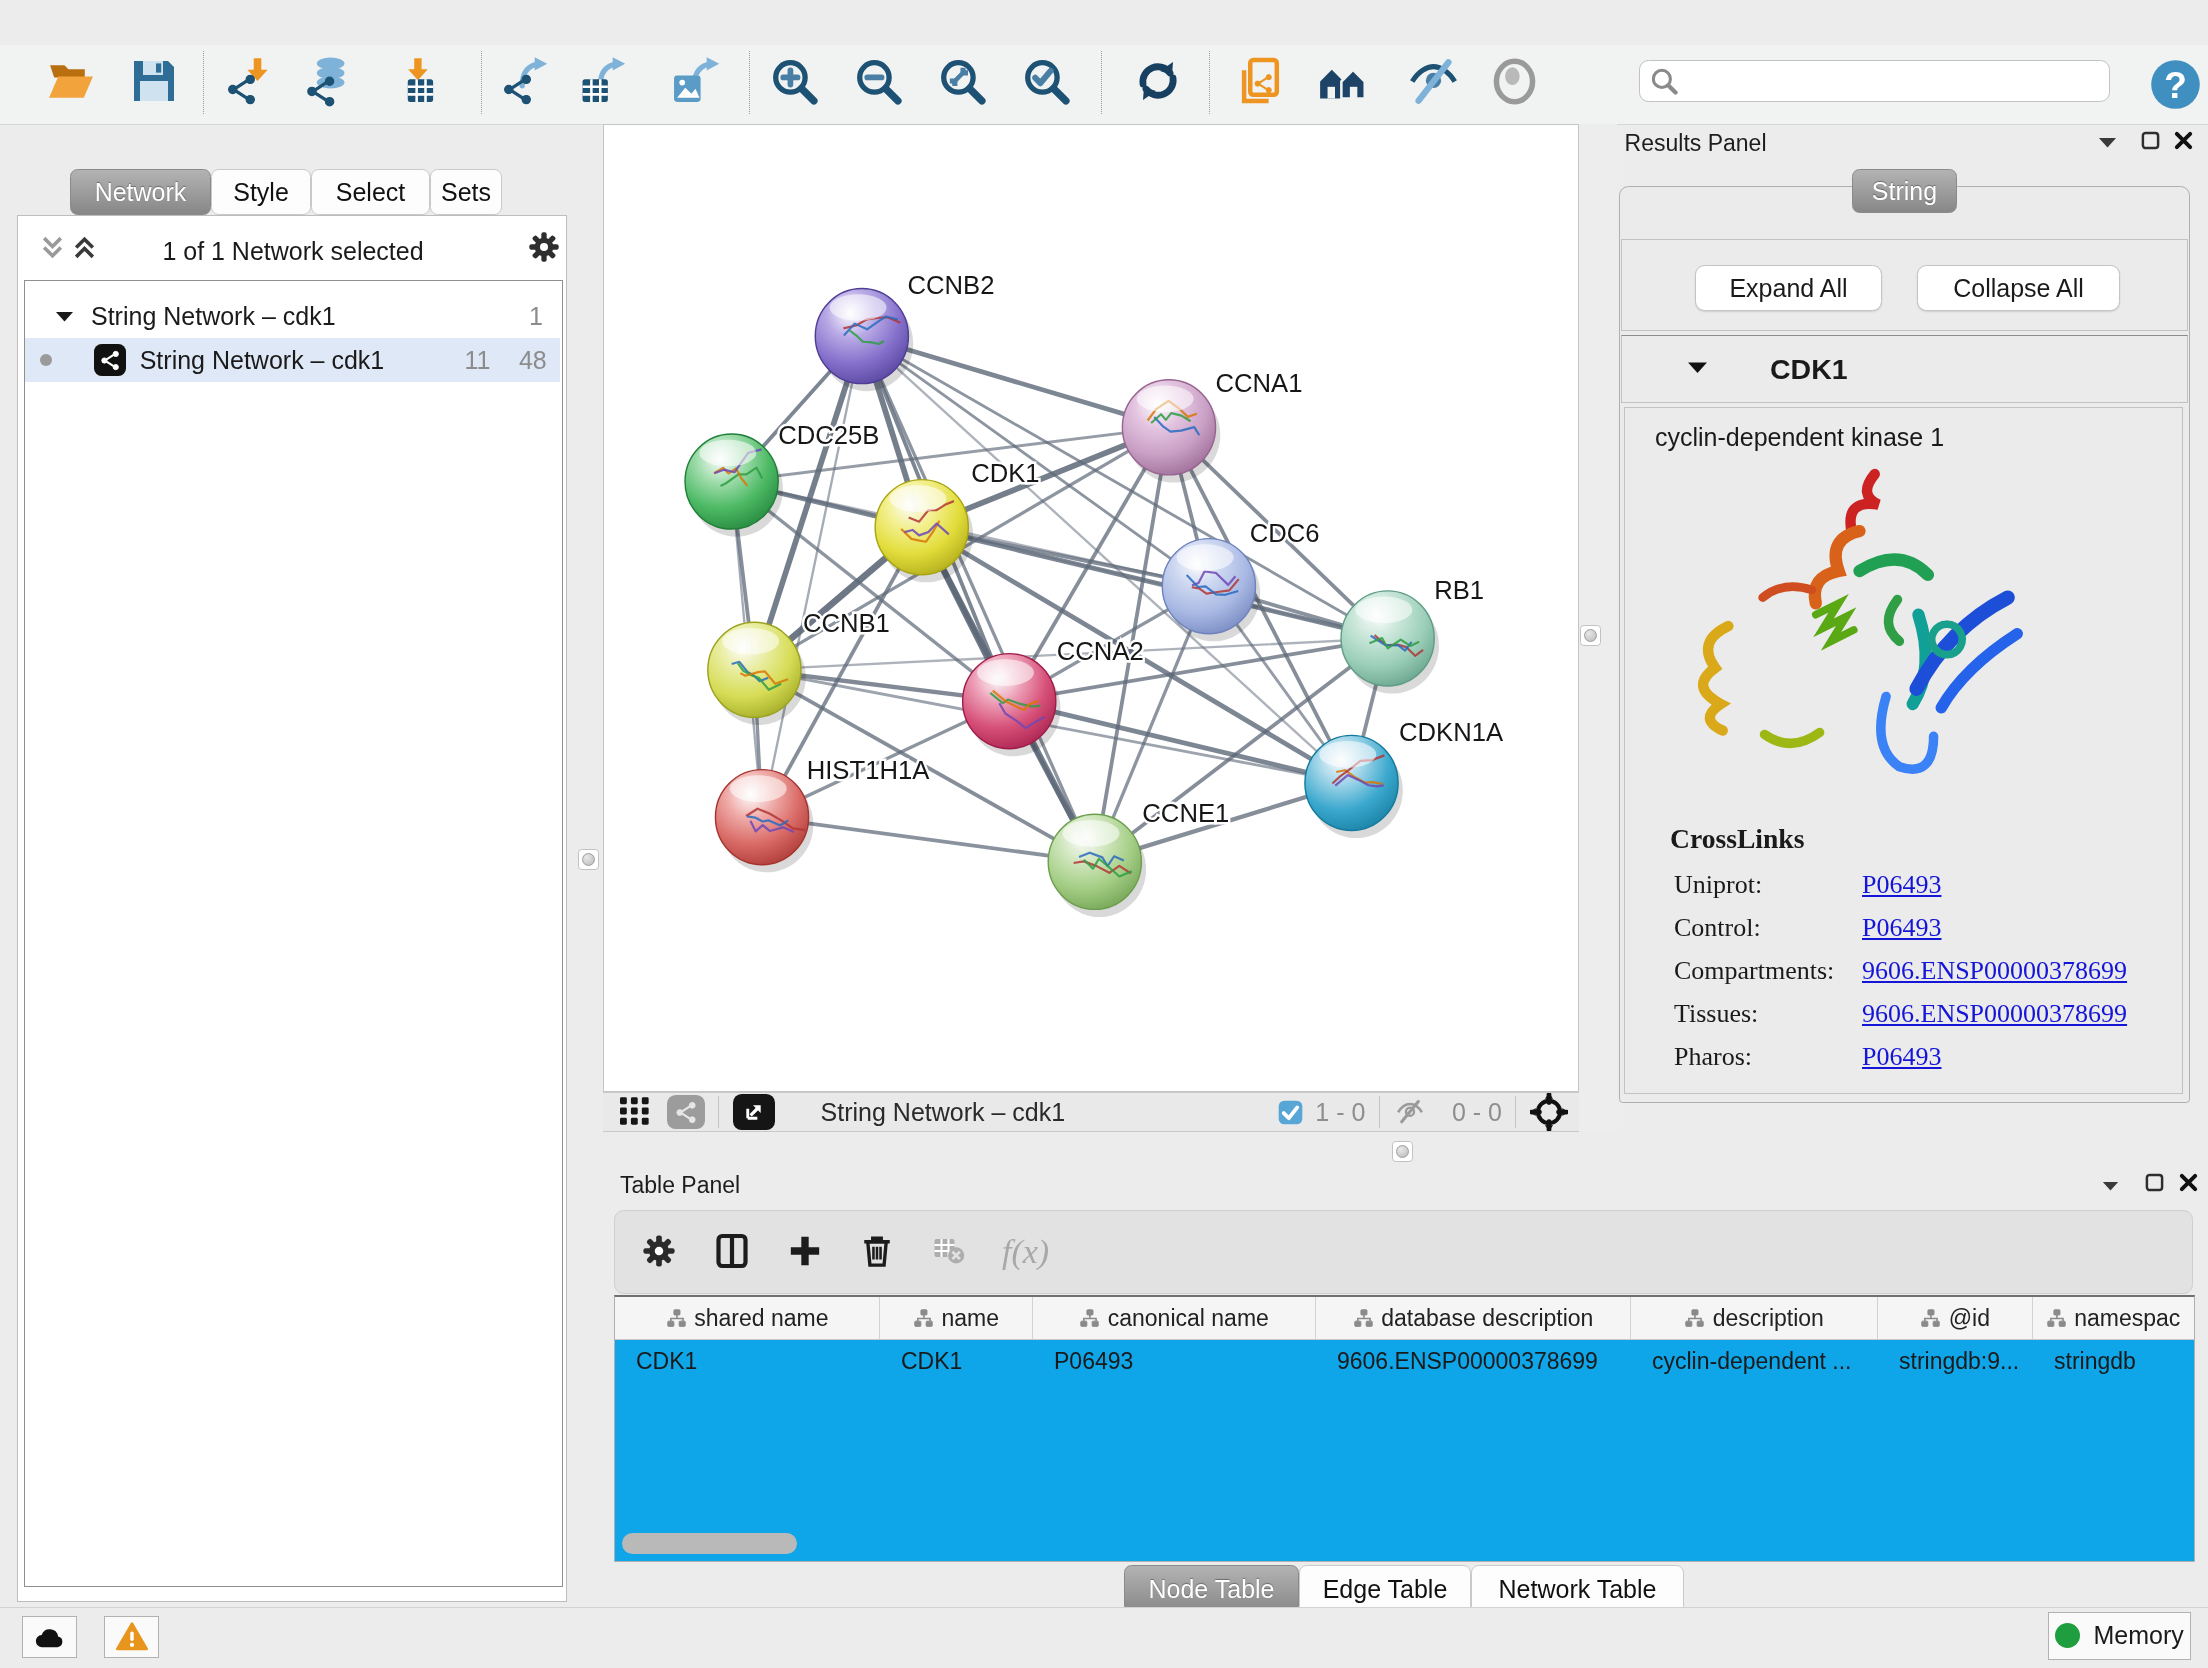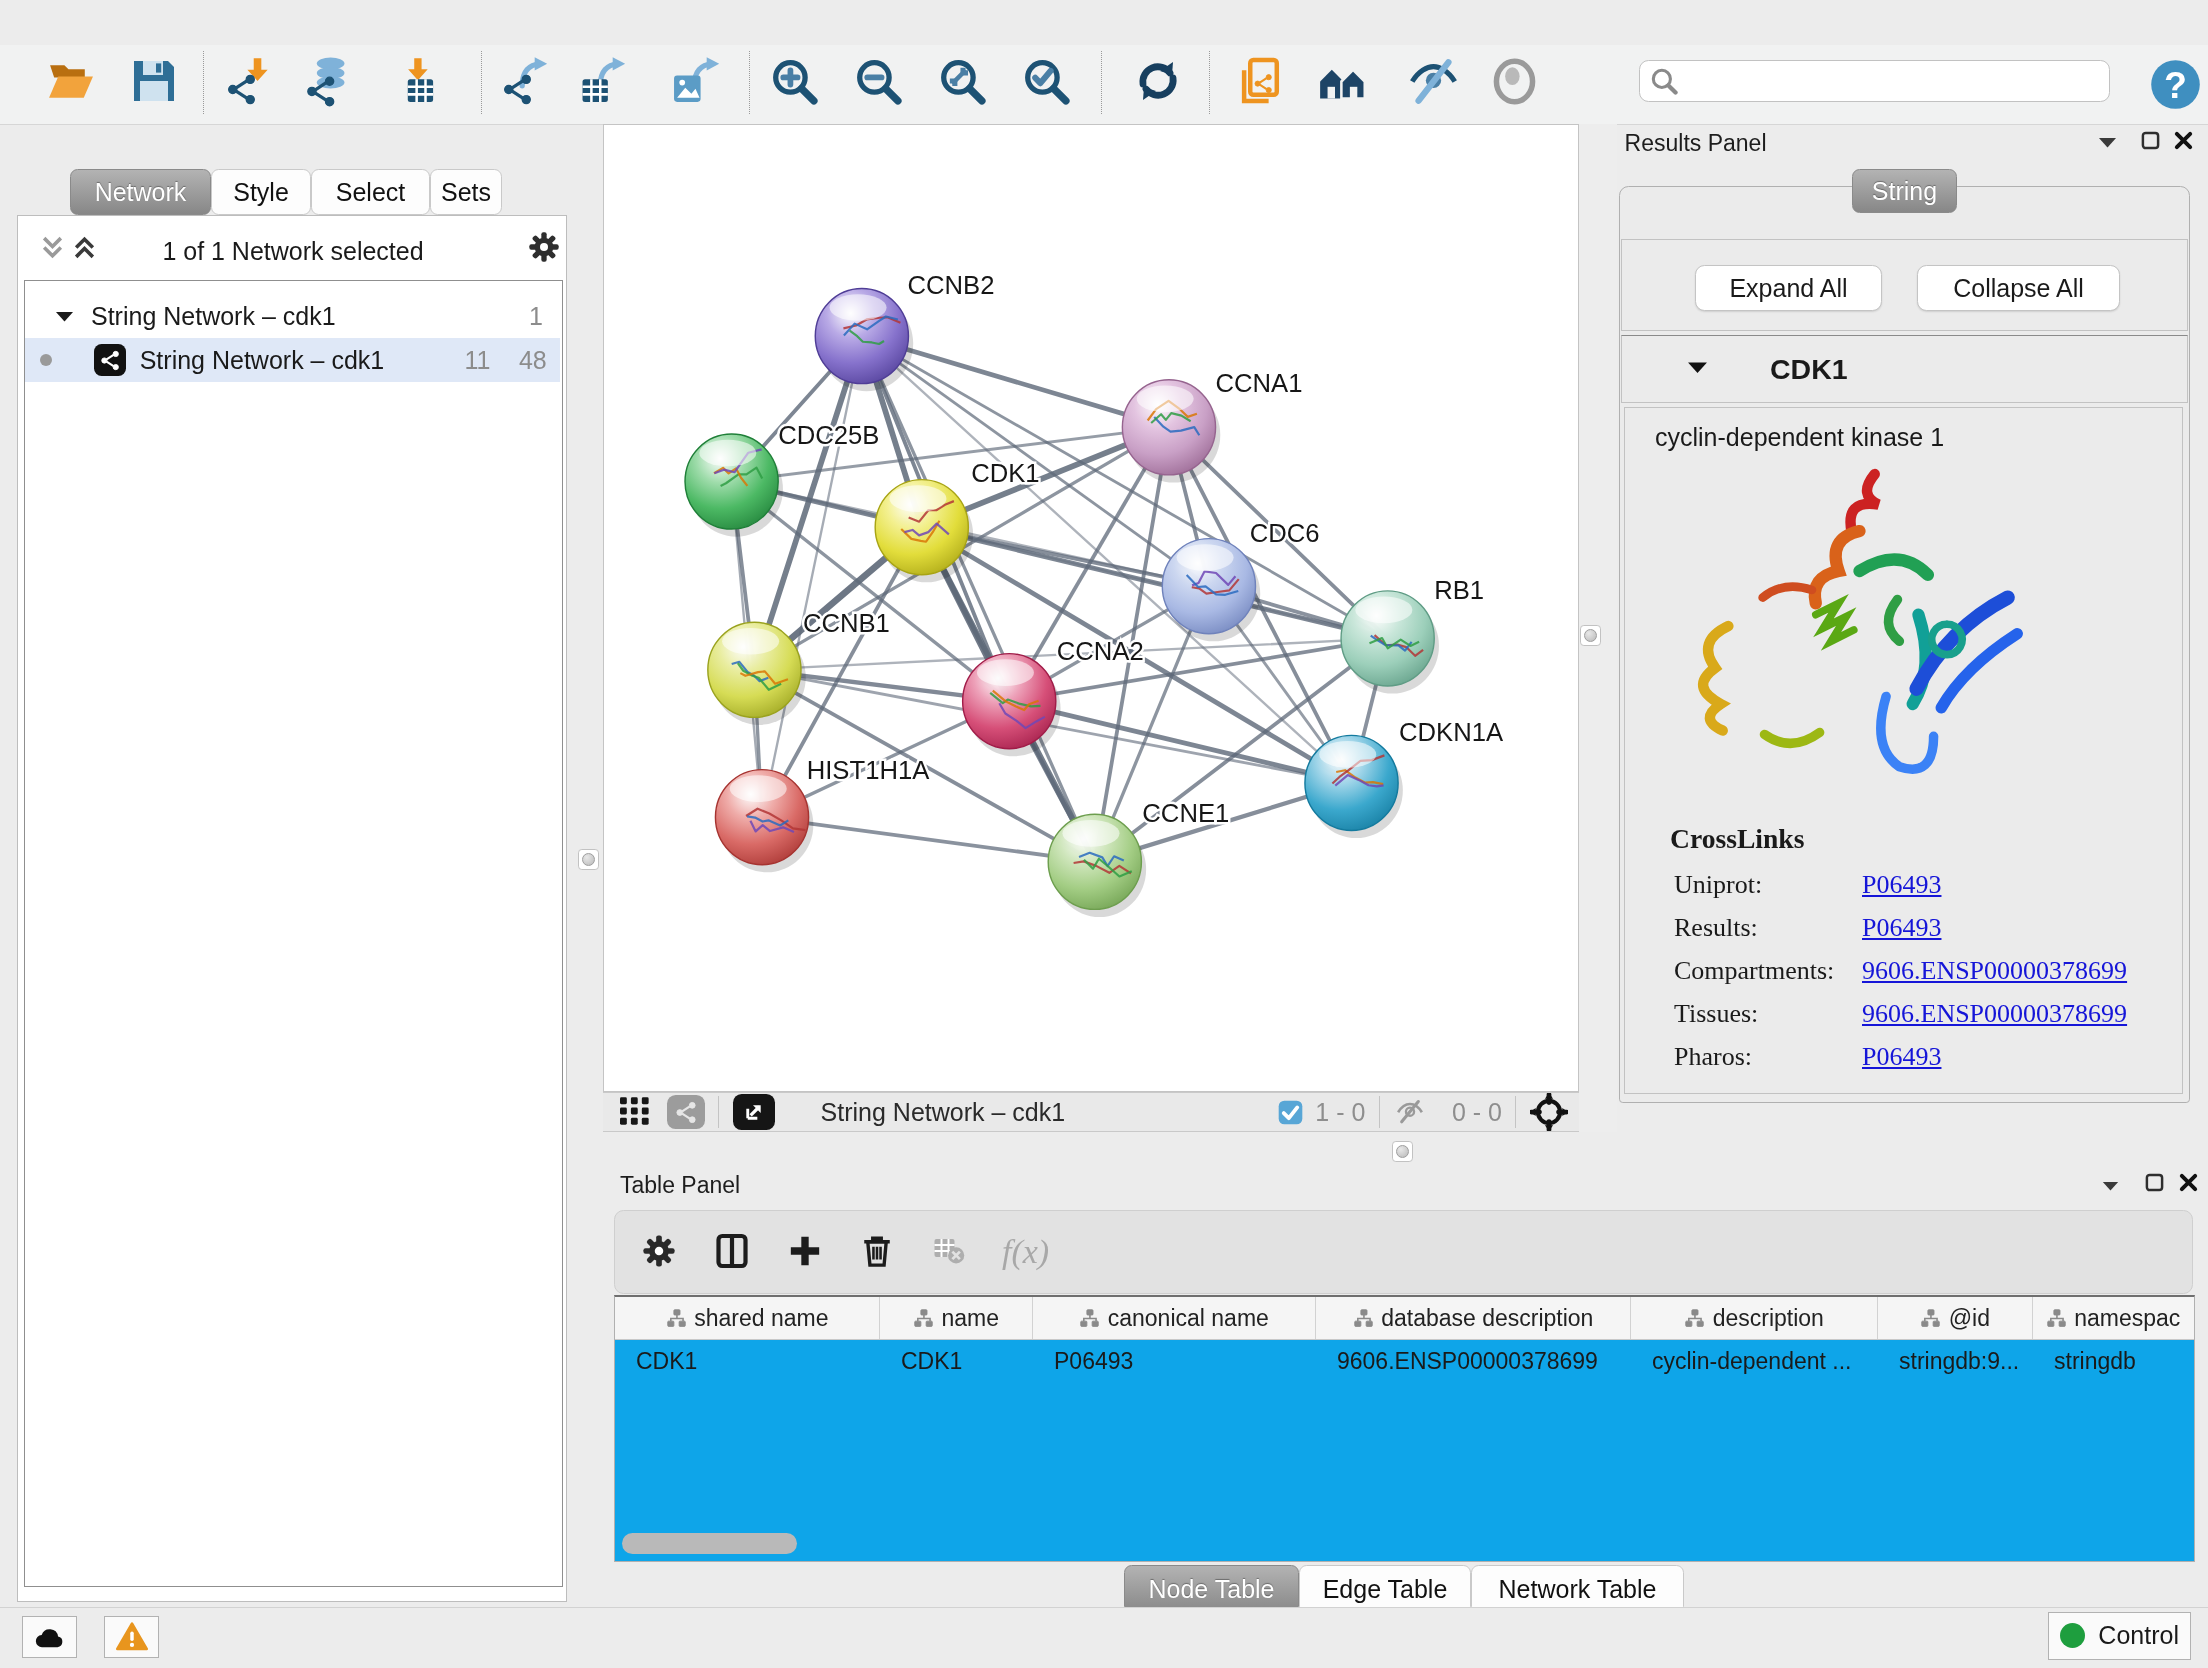--- a/index.html
+++ b/index.html
@@ -653,21 +653,21 @@
       </g>
     </svg>
 
     <span class="abs serif" style="left:45px;top:415px;font-size:27.6px;font-weight:bold">CrossLinks</span>
     <div class="abs" style="left:49px;top:455px;width:495px">
       <div style="display:flex;height:43px;align-items:center">
           <span class="serif" style="font-size:26px;width:188px">Uniprot:</span>
           <a class="link">P06493</a>
         </div>
       <div style="display:flex;height:43px;align-items:center">
-          <span class="serif" style="font-size:26px;width:188px">Results:</span>
+          <span class="serif" style="font-size:26px;width:188px">Control:</span>
           <a class="link">P06493</a>
         </div>
       <div style="display:flex;height:43px;align-items:center">
           <span class="serif" style="font-size:26px;width:188px">Compartments:</span>
           <a class="link">9606.ENSP00000378699</a>
         </div>
       <div style="display:flex;height:43px;align-items:center">
           <span class="serif" style="font-size:26px;width:188px">Tissues:</span>
           <a class="link">9606.ENSP00000378699</a>
         </div>
@@ -802,18 +802,18 @@
     </div>
     <div class="abs sbtn" style="left:104px;top:7.6px;width:53px;height:40px">
       <svg width="32" height="28.5" viewBox="0 0 24 21">
           <path d="M12 1 23 20H1z" fill="#e8951e" stroke="#e8951e" stroke-width="2" stroke-linejoin="round"></path>
           <rect x="10.7" y="7" width="2.6" height="7" rx="1.3" fill="#fff"></rect>
           <circle cx="12" cy="17" r="1.6" fill="#fff"></circle>
         </svg>
     </div>
     <div class="abs sbtn" style="left:2048px;top:3.8px;width:141px;height:46px">
       <span style="width:25px;height:25px;border-radius:50%;background:#1e9e3e;display:inline-block;margin-right:13.3px"></span>
-      <span style="font-size:25px">Control</span>
+      <span style="font-size:25px">Memory</span>
     </div>
   </div>
 
 </div>
 
 
 </body></html>

